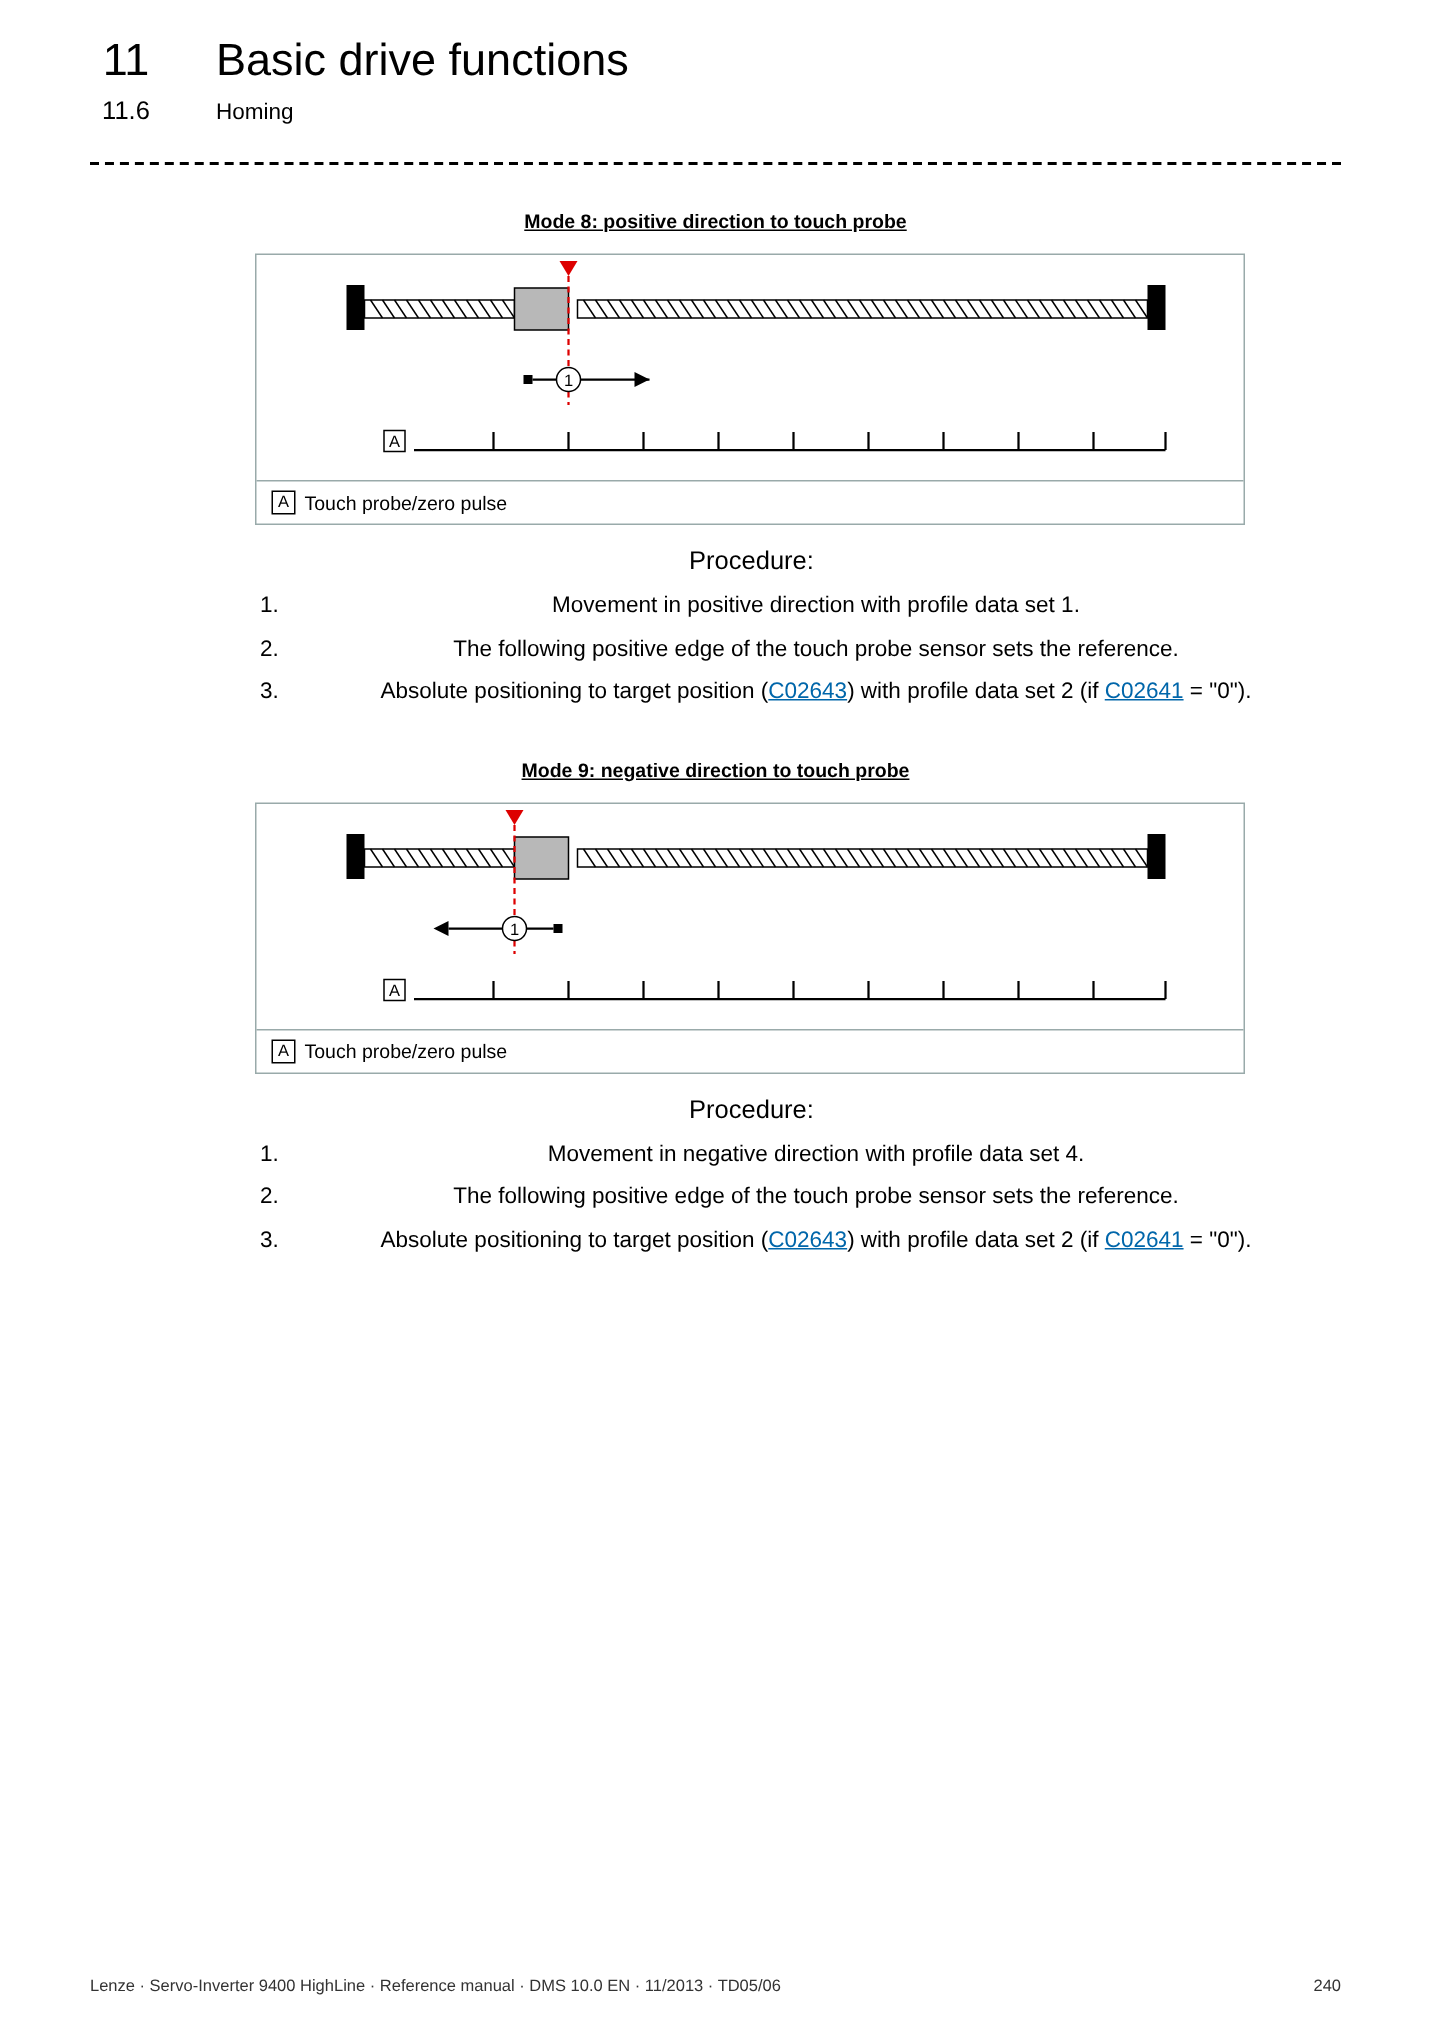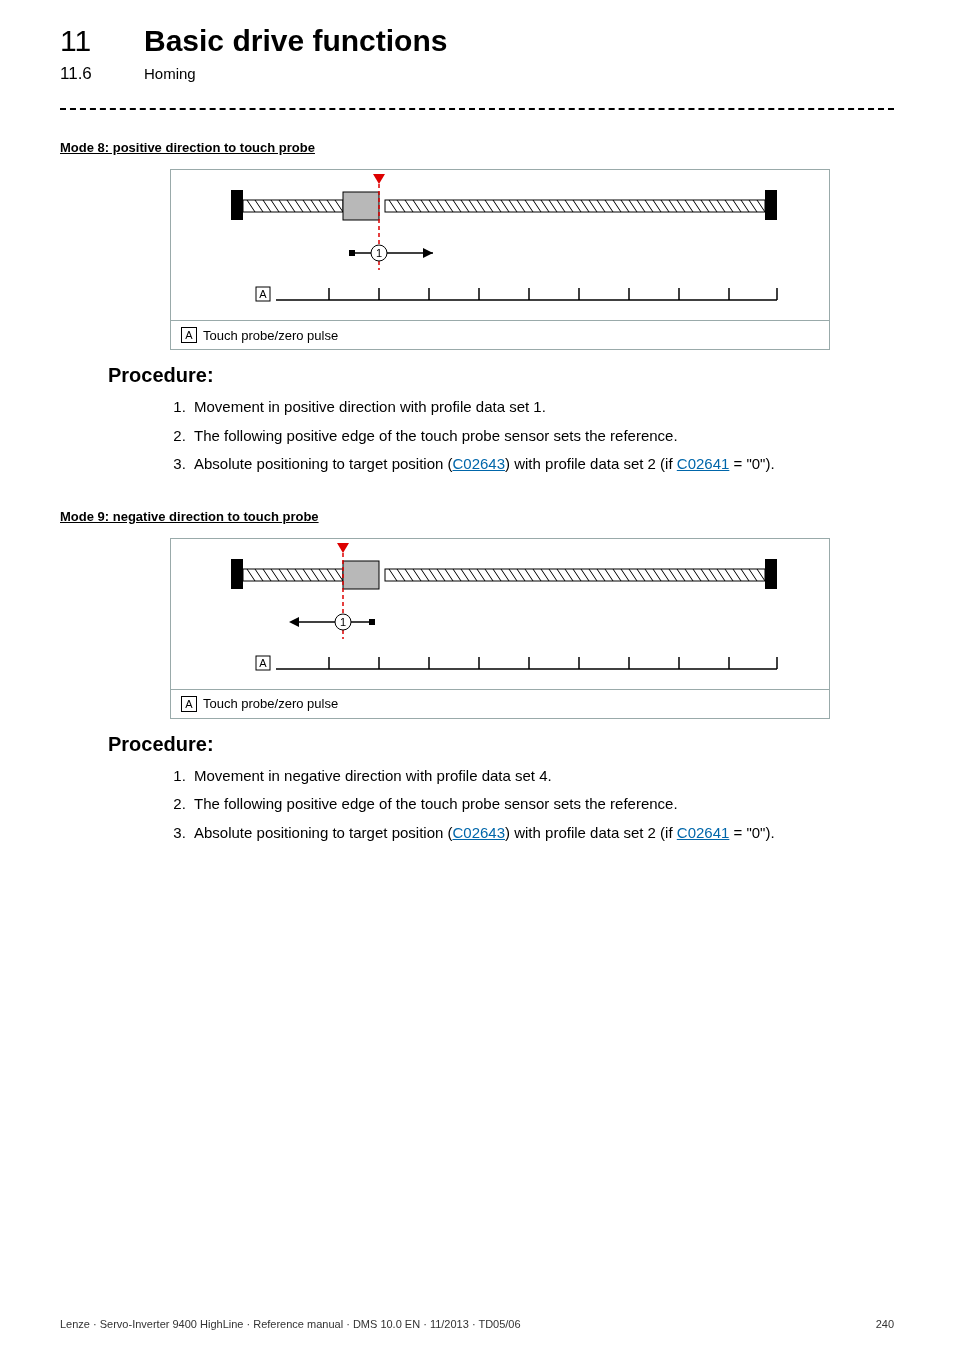--- a/index.html
+++ b/index.html
@@ -8,34 +8,35 @@
     font-family: "Segoe UI", Arial, sans-serif;
     color: #000;
     background: #fff;
     width: 954px;
   }
   .page {
     padding: 24px 60px 40px 60px;
     box-sizing: border-box;
     min-height: 1350px;
     position: relative;
+    text-align: center;
   }
   .head-row {
     display: flex;
     align-items: baseline;
     gap: 36px;
   }
   .chnum {
     font-size: 30px;
     font-weight: 400;
     width: 48px;
   }
   .chtitle {
     font-size: 30px;
-    font-weight: 700;
+    font-weight: 400;
   }
   .sub-row {
     display: flex;
     align-items: baseline;
     gap: 36px;
     margin-top: 6px;
   }
   .secnum {
     font-size: 17px;
     width: 48px;
@@ -78,22 +79,22 @@
     display: inline-flex;
     border: 1px solid #000;
     font-size: 11px;
     width: 14px;
     height: 14px;
     align-items: center;
     justify-content: center;
     font-family: Arial, sans-serif;
   }
   .proc-head {
-    font-weight: 700;
-    font-size: 20px;
+    font-weight: 400;
+    font-size: 17px;
     margin-left: 48px;
     margin-top: 14px;
     margin-bottom: 6px;
   }
   ol.proc {
     margin: 0 0 0 110px;
     padding-left: 20px;
     font-size: 15px;
     line-height: 1.9;
   }

